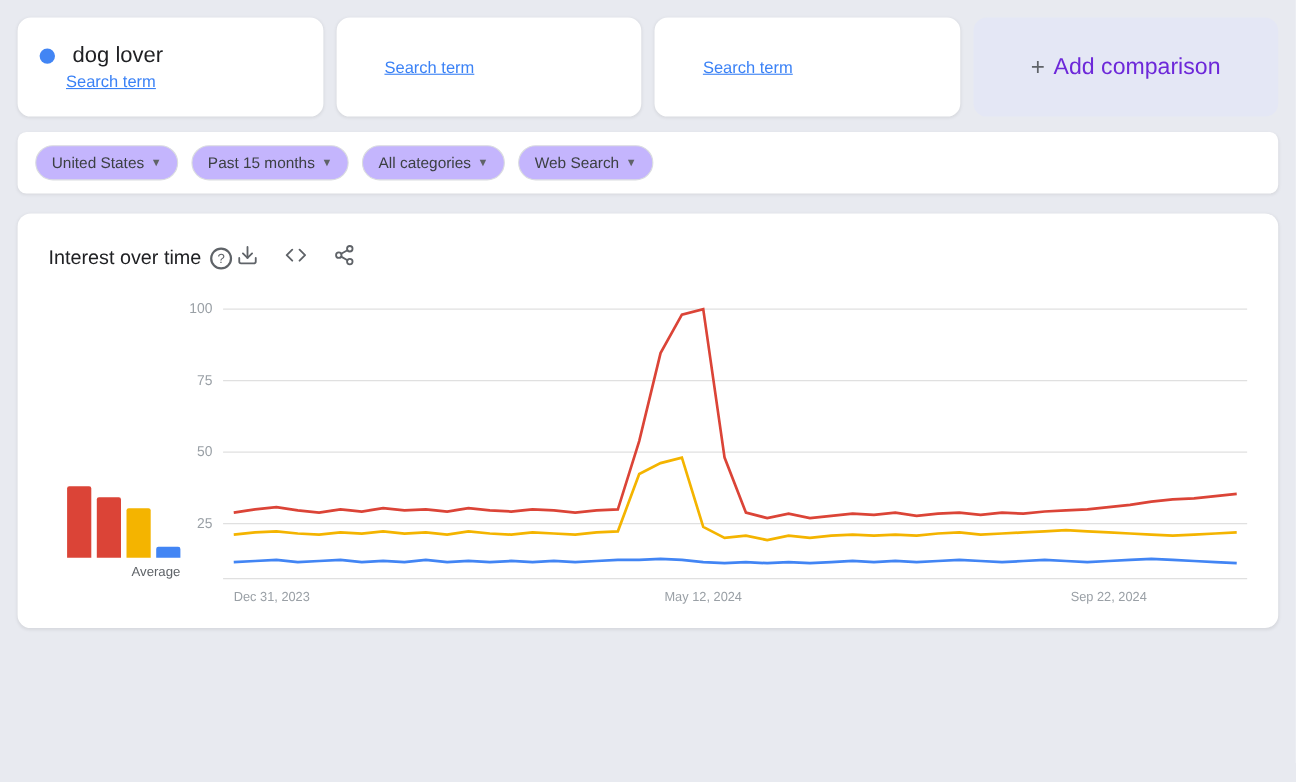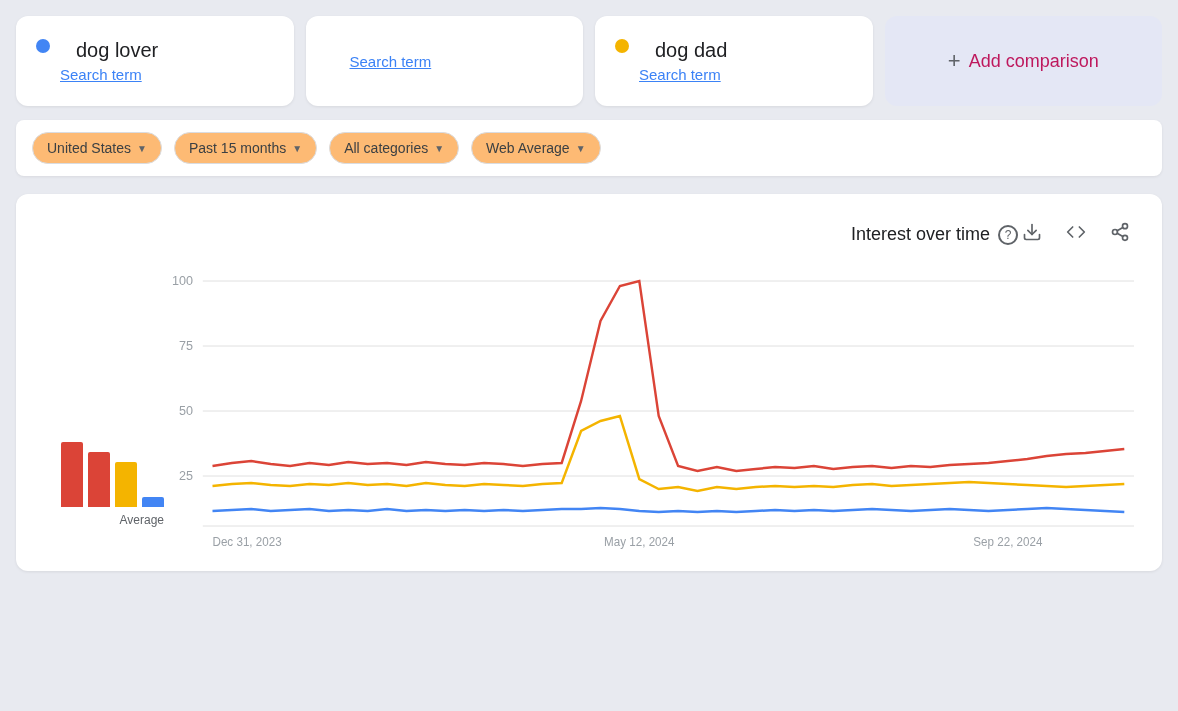--- a/index.html
+++ b/index.html
@@ -21,22 +21,22 @@
       padding: 18px 20px;
       flex: 1;
       display: flex;
       flex-direction: column;
       justify-content: center;
       min-height: 90px;
       box-shadow: 0 1px 3px rgba(0,0,0,0.08);
     }
     .search-card .term-row {
       display: flex;
-      align-items: flex-start;
-      gap: 26px;
+      align-items: center;
+      gap: 16px;
       margin-bottom: 4px;
     }
     .dot {
       width: 14px;
       height: 14px;
       border-radius: 50%;
       flex-shrink: 0;
     }
     .dot-blue { background: #4285f4; }
     .dot-red { background: #db4437; }
@@ -62,22 +62,22 @@
       justify-content: center;
       gap: 8px;
       cursor: pointer;
       min-height: 90px;
     }
     .add-comparison-card .plus-icon {
       font-size: 22px;
       color: #5f6368;
     }
     .add-comparison-card .add-label {
-      font-size: 18px;
-      color: #be185d;
+      font-size: 21px;
+      color: #6d28d9;
       font-weight: 400;
     }
     .filters-row {
       background: #fff;
       border-radius: 8px;
       padding: 12px 16px;
       display: flex;
       gap: 12px;
       align-items: center;
       margin-bottom: 18px;
@@ -85,37 +85,37 @@
     }
     .filter-btn {
       display: flex;
       align-items: center;
       gap: 6px;
       border: 1px solid #dadce0;
       border-radius: 20px;
       padding: 7px 14px;
       font-size: 14px;
       color: #3c4043;
-      background: #fdba74;
+      background: #c4b5fd;
       cursor: pointer;
     }
     .filter-btn .chevron {
       font-size: 10px;
       color: #5f6368;
     }
     .chart-section {
       background: #fff;
       border-radius: 12px;
       padding: 24px 28px 20px 28px;
       box-shadow: 0 1px 3px rgba(0,0,0,0.08);
     }
     .chart-header {
       display: flex;
       align-items: center;
-      justify-content: flex-end;
+      justify-content: flex-start;
       margin-bottom: 20px;
     }
     .chart-title-row {
       display: flex;
       align-items: center;
       gap: 8px;
     }
     .chart-title {
       font-size: 18px;
       color: #202124;
@@ -196,24 +196,20 @@
       <span class="term-name">dog lover</span>
     </div>
     <div class="term-label">Search term</div>
   </div>
 
   <div class="search-card">
     <div class="term-label">Search term</div>
   </div>
 
   <div class="search-card">
-    <div class="term-row">
-      <div class="dot dot-yellow"></div>
-      <span class="term-name">dog dad</span>
-    </div>
     <div class="term-label">Search term</div>
   </div>
 
   <div class="add-comparison-card">
     <span class="plus-icon">+</span>
     <span class="add-label">Add comparison</span>
   </div>
 
 </div>
 
@@ -224,21 +220,21 @@
   </button>
   <button class="filter-btn">
     <span>Past 15 months</span>
     <span class="chevron">▼</span>
   </button>
   <button class="filter-btn">
     <span>All categories</span>
     <span class="chevron">▼</span>
   </button>
   <button class="filter-btn">
-    <span>Web Average</span>
+    <span>Web Search</span>
     <span class="chevron">▼</span>
   </button>
 </div>
 
 <div class="chart-section">
   <div class="chart-header">
     <div class="chart-title-row">
       <span class="chart-title">Interest over time</span>
       <div class="help-icon">
         <span>?</span>

